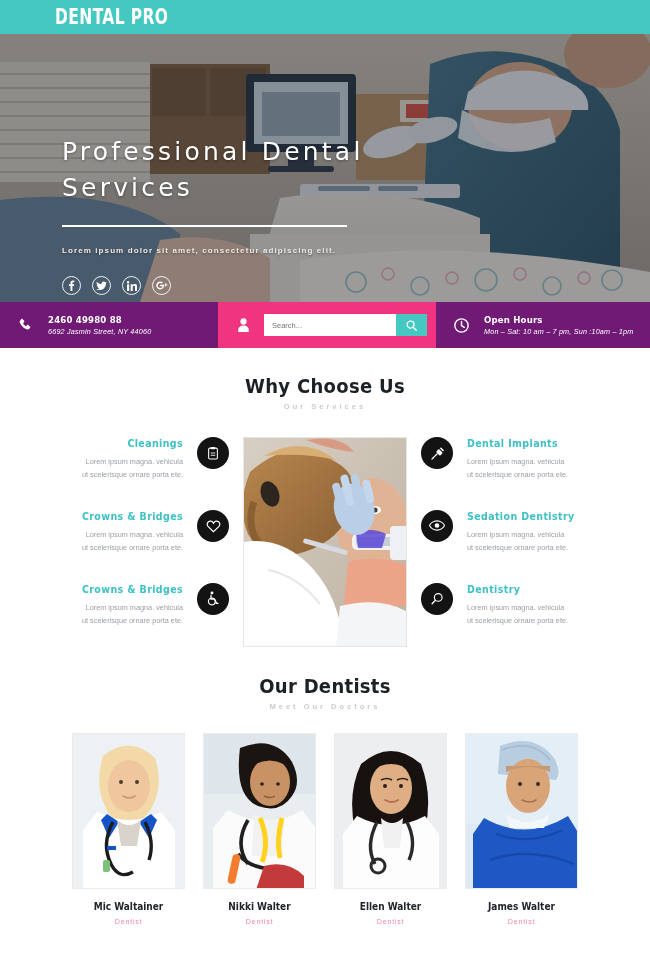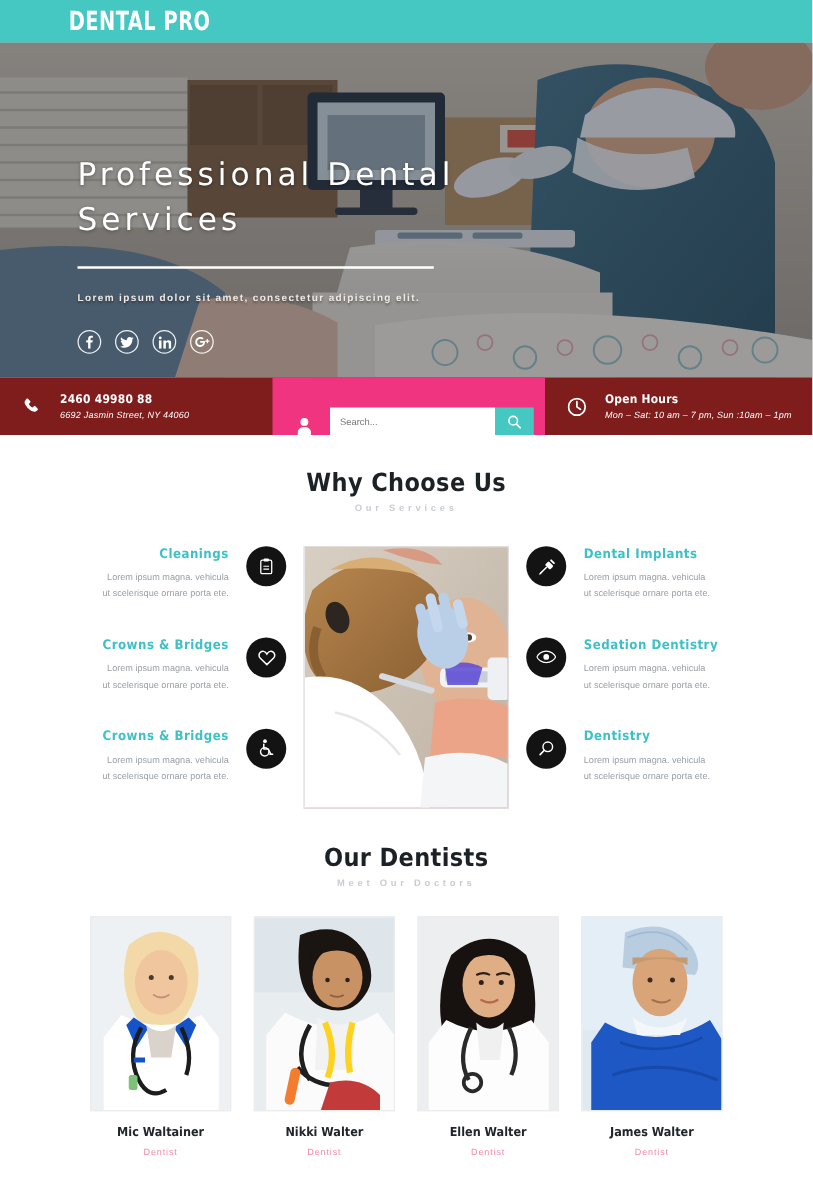--- a/index.html
+++ b/index.html
@@ -58,21 +58,21 @@
     overflow: hidden;
     background: #5d5a54;
   }
   .hero-photo { position: absolute; inset: 0; }
   .hero-overlay {
     position: absolute; inset: 0;
     background: rgba(40,44,52,0.42);
   }
   .hero-content {
     position: absolute;
-    left: 62px; top: 88px;
+    left: 62px; top: 100px;
     z-index: 5;
     width: 350px;
   }
   .hero-title {
     color: #fff;
     font-size: 25px;
     font-weight: 400;
     letter-spacing: 3.2px;
     line-height: 1.45;
     font-family: "DejaVu Sans", sans-serif;
@@ -96,30 +96,30 @@
     border: 1.2px solid rgba(255,255,255,.9);
     display: flex; align-items: center; justify-content: center;
     color: #fff; font-size: 8.5px; font-weight: bold;
     font-family: "DejaVu Sans", sans-serif;
   }
 
   
   .infobar {
     height: 46px;
     display: flex;
-    background: #7f1d1d;
+    background: #701a75;
     color: #fff;
     position: relative;
     z-index: 10;
   }
   .ib-seg { display: flex; align-items: center; height: 100%; }
   .ib-left { width: 218px; padding-left: 16px; gap: 14px; }
   .ib-mid {
     width: 218px; background: #f0347f;
-    padding-left: 16px; gap: 12px; align-items: flex-end;
+    padding-left: 16px; gap: 12px;
   }
   .ib-right { flex: 1; padding-left: 16px; gap: 14px; }
   .ib-icon {
     width: 18px; display: flex; align-items: center; justify-content: center;
     color: #fff; font-size: 14px;
   }
   .ib-txt-main {
     font-size: 9.5px; font-weight: bold; letter-spacing: .2px;
     font-family: "DejaVu Sans Condensed", "Liberation Sans Narrow", "Liberation Sans", sans-serif;
     margin-bottom: 2px;

